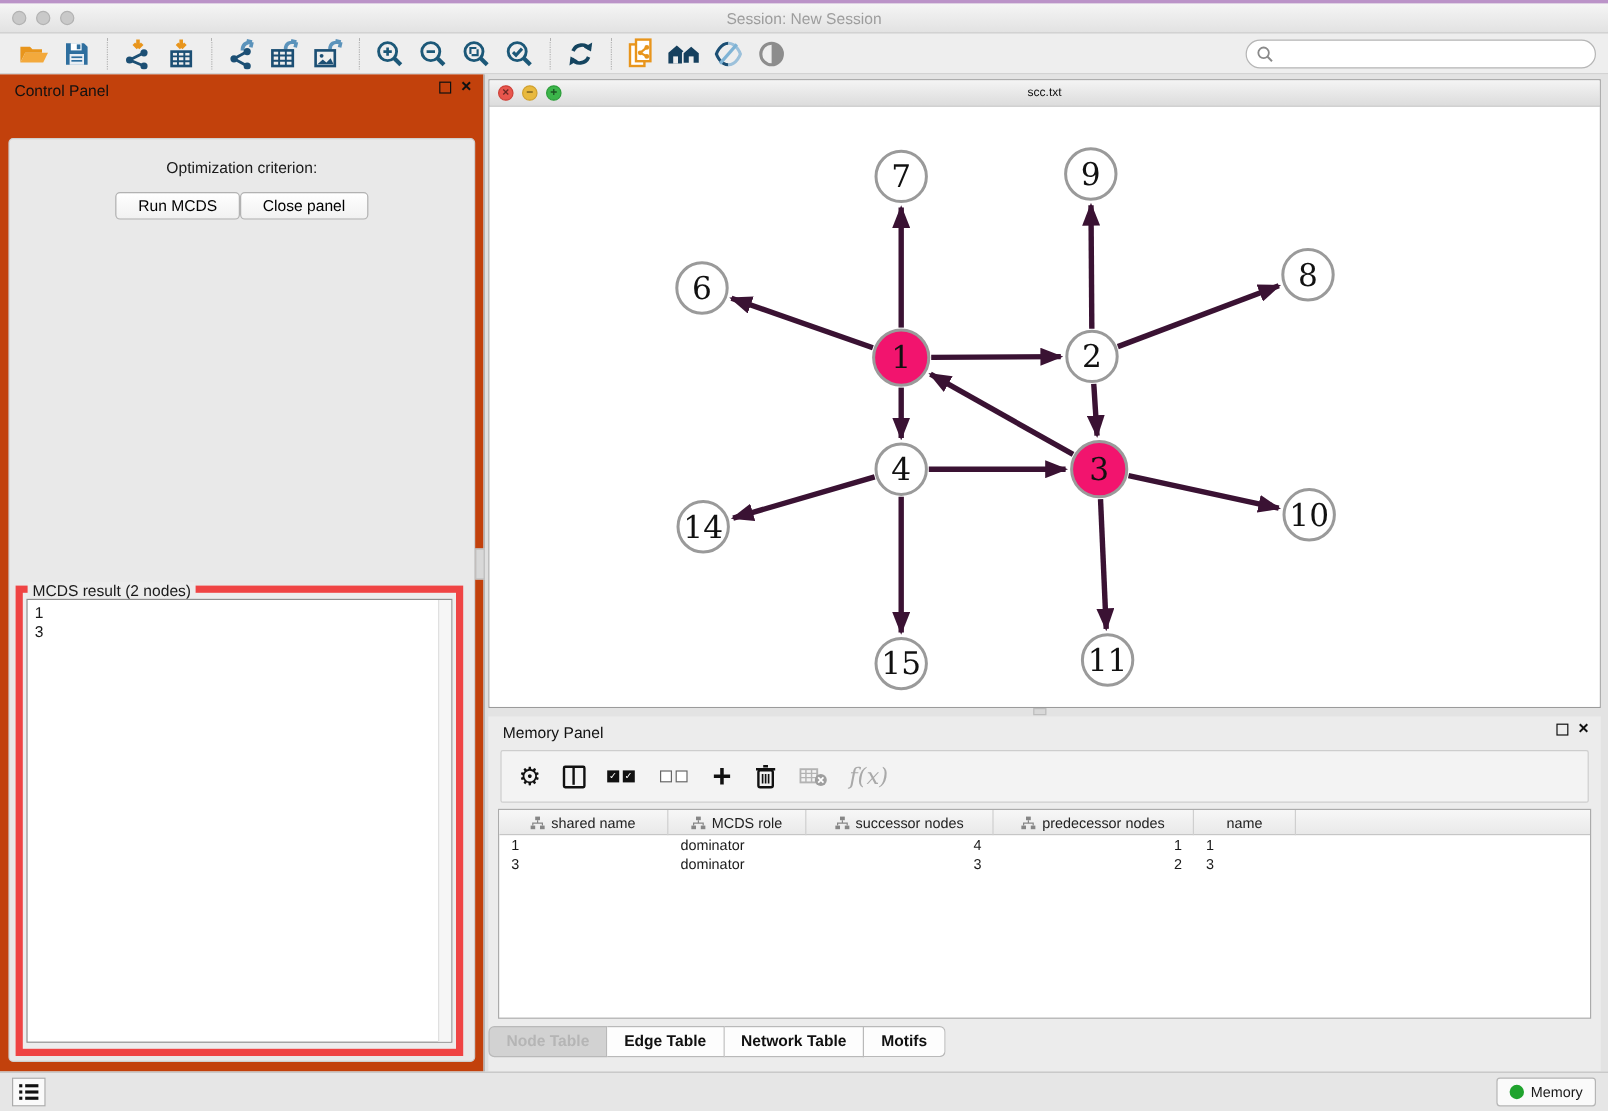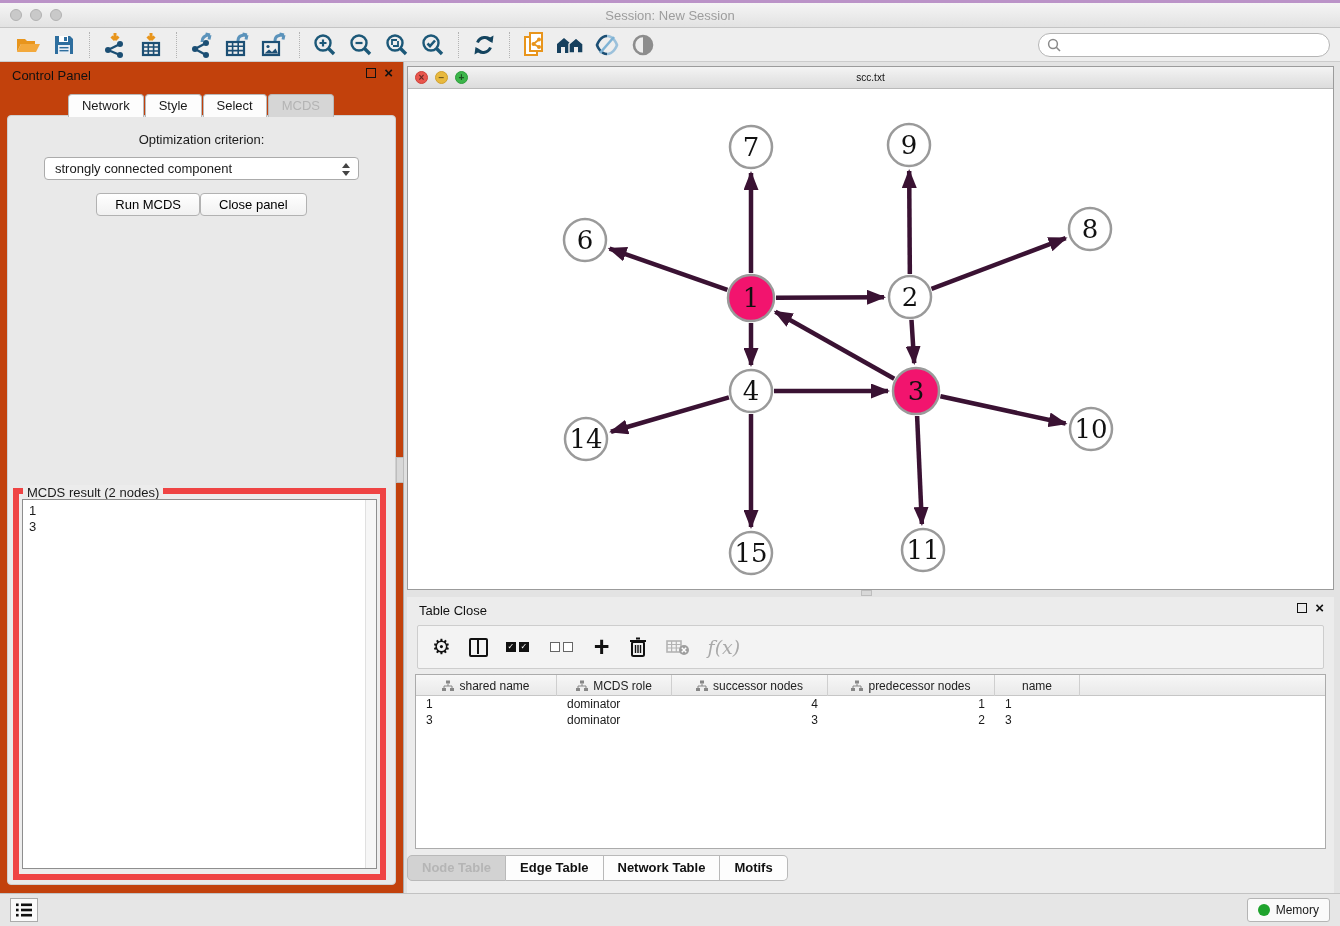--- a/index.html
+++ b/index.html
@@ -262,37 +262,22 @@
   <div class="main">
 
     <div class="control-panel">
       <div class="panel-header">
         <span>Control Panel</span>
         <span class="panel-tools">
           <span class="float-ico"></span>
           <span class="close-ico">×</span>
         </span>
       </div>
-      <div class="cp-tabs" id="cp-tabs">
-          <div class="cp-tab">Network</div>
-          <div class="cp-tab">Style</div>
-          <div class="cp-tab">Select</div>
-          <div class="cp-tab selected">MCDS</div>
-        </div>
       <div class="cp-content">
         <div class="opt-label">Optimization criterion:</div>
-        <div class="criterion">
-          <span>strongly connected component</span>
-          <span class="updown">
-            <svg width="10" height="15" viewBox="0 0 10 15">
-              <path d="M5 1 L9 6 H1 Z" fill="#444"></path>
-                <path d="M1 9 H9 L5 14 Z" fill="#444"></path>
-            </svg>
-          </span>
-        </div>
         <div class="btn-row">
           <button class="push-btn">Run MCDS</button>
           <button class="push-btn">Close panel</button>
         </div>
         <div class="result-box">
           <span class="result-legend">MCDS result (2 nodes)</span>
           <div class="result-text" id="result-text">1
 3</div>
           <div class="result-scroll"></div>
         </div>
@@ -355,21 +340,21 @@
             <text x="343" y="473" text-anchor="middle" font-family="&quot;DejaVu Serif&quot;, serif" font-size="26" fill="#111111">15</text>
             <circle cx="515" cy="461" r="21" fill="#ffffff" stroke="#9a9a9a" stroke-width="2.5"></circle>
             <text x="515" y="470" text-anchor="middle" font-family="&quot;DejaVu Serif&quot;, serif" font-size="26" fill="#111111">11</text>
           </svg>
       </div>
     </div>
     <div class="h-grip"></div>
 
     <div class="table-panel">
       <div class="panel-header">
-        <span>Table Close</span>
+        <span>Memory Panel</span>
         <span class="panel-tools">
           <span class="float-ico"></span>
           <span class="close-ico">×</span>
         </span>
       </div>
       <div class="tp-toolbar">
         <span class="tp-ico gear-glyph">⚙</span>
         <span class="tp-ico">
             <span class="cols-glyph"></span>
           </span>

